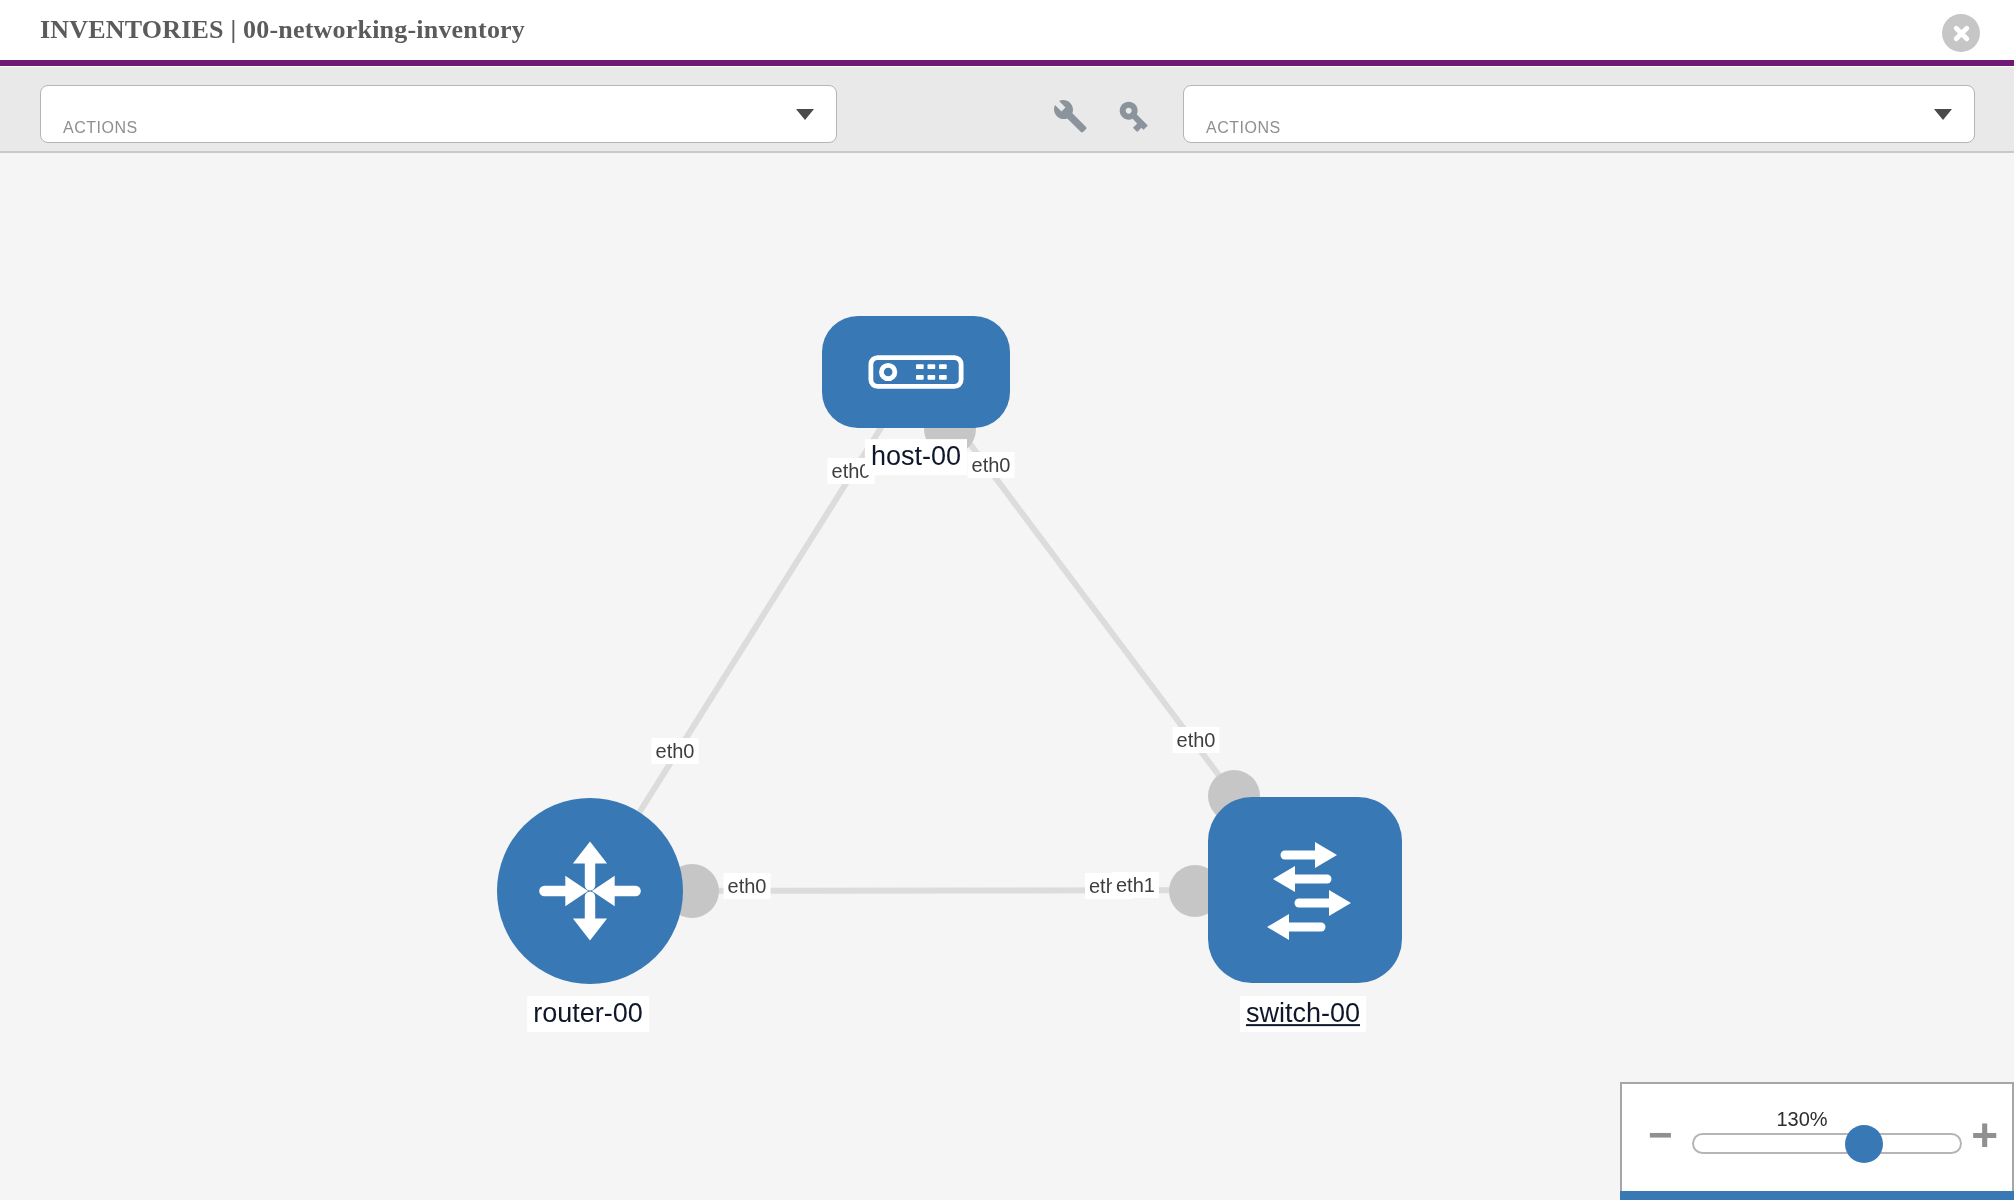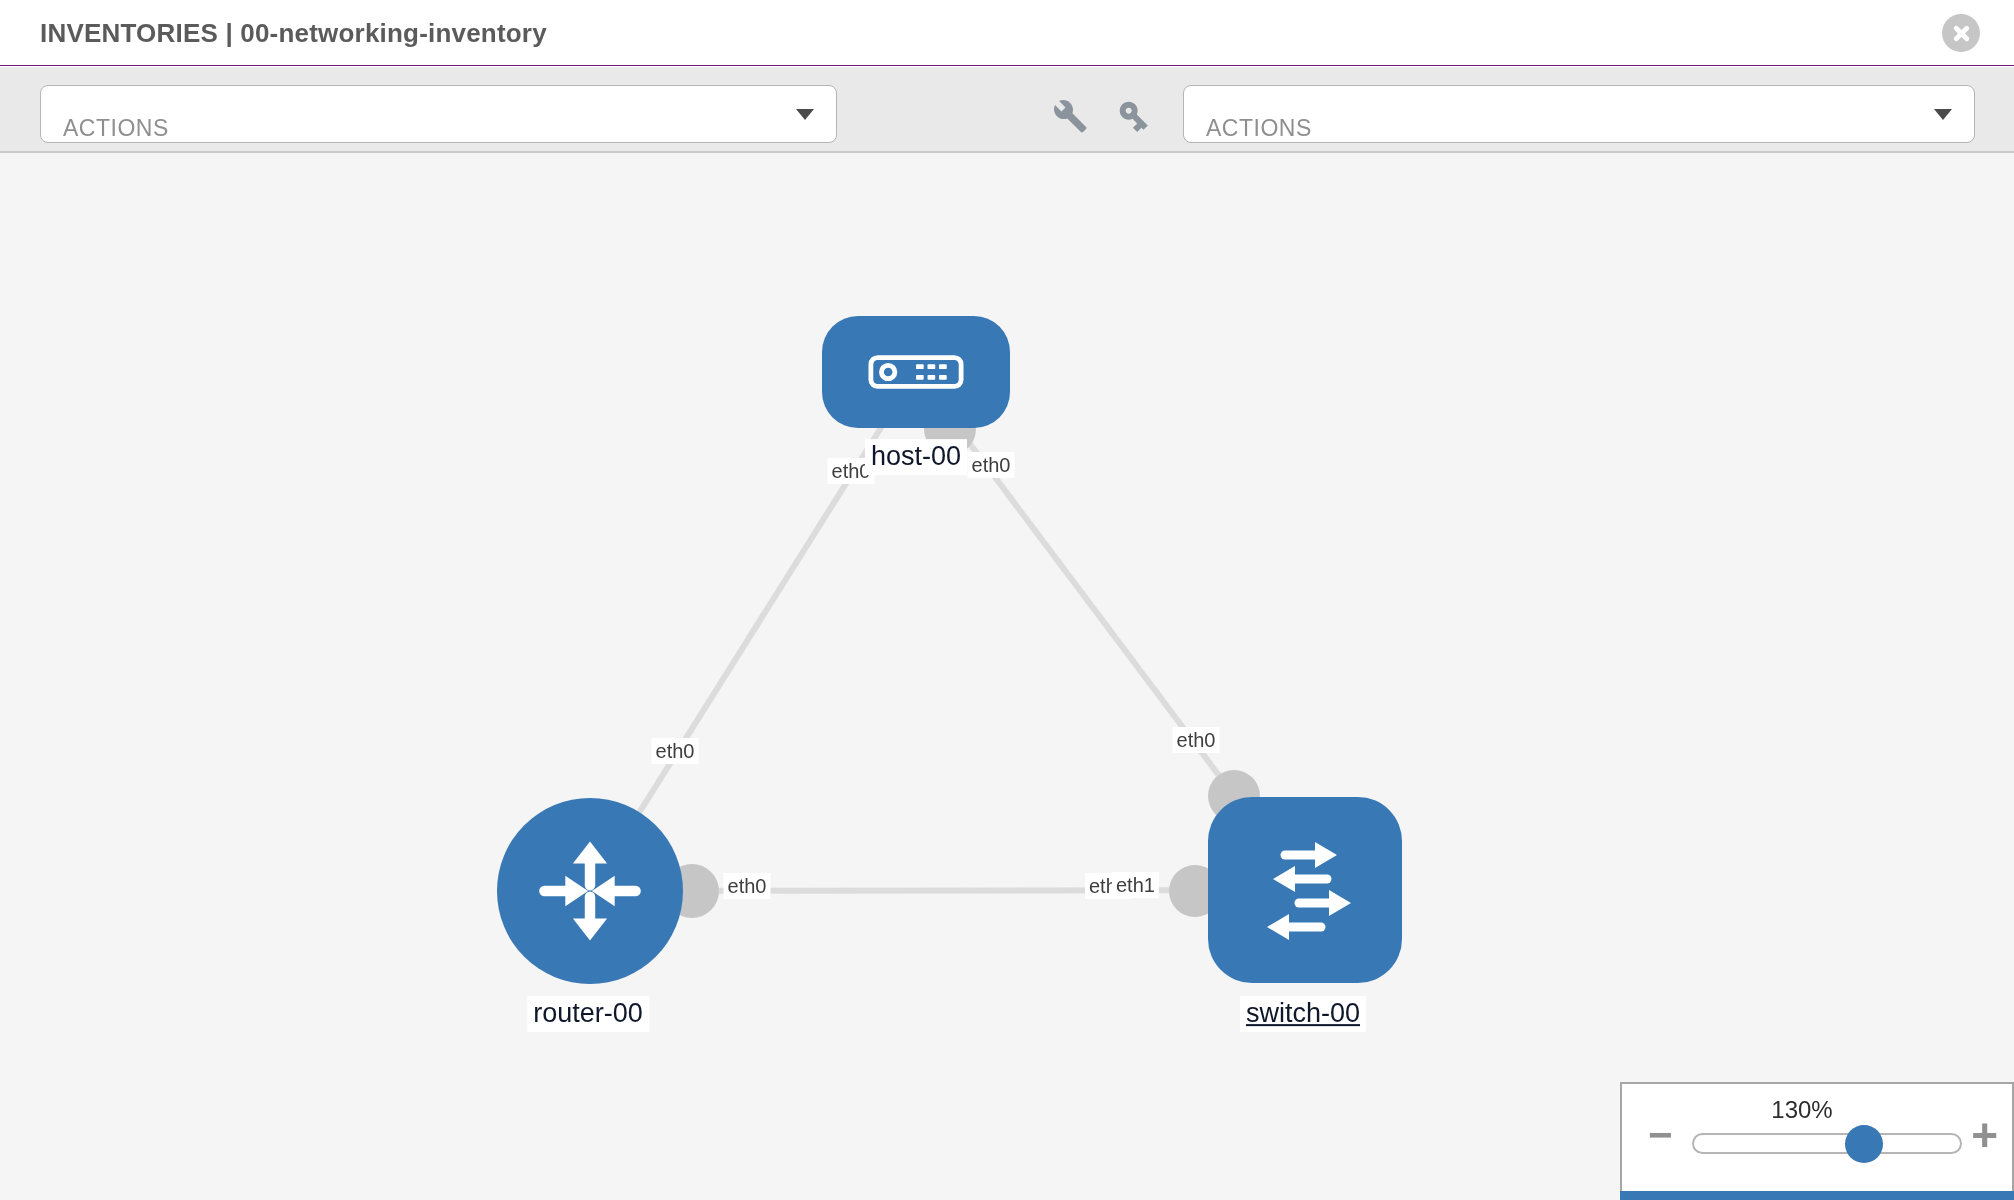--- a/index.html
+++ b/index.html
@@ -4,36 +4,36 @@
 <style>
   * { box-sizing: border-box; }
   html,body { margin:0; padding:0; background:#fff; }
   .app {
     position:relative; width:2014px; height:1200px; overflow:hidden;
     font-family:"Liberation Sans","DejaVu Sans",sans-serif; background:#fff;
   }
 
   
   .topbar { position:absolute; top:0; left:0; width:100%; height:66px; background:#fff;
-            border-bottom:1px solid #701a75; z-index:20; }
+            border-bottom:6px solid #701a75; z-index:20;font-family:Liberation Serif, serif; }
   .title { position:absolute; left:40px; top:50%; transform:translateY(-50%); margin:0;
            font-size:26px; font-weight:bold; color:#5b5b5b; letter-spacing:.2px; white-space:nowrap; }
   .close-btn { position:absolute; right:34px; top:14px; width:38px; height:38px; border-radius:50%;
                background:#c6c6c6; border:none; padding:0; display:flex; align-items:center;
                justify-content:center; cursor:pointer; }
 
   
   .toolbar { position:absolute; top:67px; left:0; width:100%; height:86px; background:#e9e9e9;
              border-bottom:2px solid #c9c9c9; z-index:20; }
   .dropdown { position:absolute; top:18px; height:58px; background:#fff; border:1px solid #b5b5b5;
               border-radius:8px; display:flex; align-items:center; justify-content:space-between;
               padding:0 22px; cursor:pointer; }
   .dropdown.actions { left:40px;  width:797px; }
   .dropdown.search  { left:1183px; width:792px; }
-  .dd-label { color:#8f8f8f; font-size:23px; letter-spacing:.5px;margin-top:28px; }
+  .dd-label { color:#8f8f8f; font-size:16px; letter-spacing:.5px;margin-top:28px; }
   .caret { width:0; height:0; border-left:9px solid transparent; border-right:9px solid transparent;
            border-top:11px solid #4a4a4a; }
   .tool-btn { position:absolute; top:31px; width:36px; height:36px; background:none; border:none;
               padding:0; cursor:pointer; }
   .tool-btn.wrench { left:1052px; }
   .tool-btn.key    { left:1116px; }
 
   
   .canvas-bg { position:absolute; left:0; top:153px; right:0; bottom:0; background:#f5f5f6; z-index:0; }
   svg.edges { position:absolute; left:0; top:0; width:2014px; height:1200px; z-index:1; pointer-events:none; }
@@ -56,21 +56,21 @@
   .if-host-right { left:991px;  top:465px; }
   .if-rh         { left:675px;  top:751px; }
   .if-sh         { left:1196px; top:740px; }
   .if-rs         { left:747px;  top:886px; }
   .if-rs2-back   { left:1085px; top:886px; transform:translate(0,-50%); z-index:5; }
   .if-rs2-front  { left:1112px; top:885px; transform:translate(0,-50%); z-index:6; }
 
   
   .zoom-panel { position:absolute; left:1620px; top:1082px; width:394px; height:118px; background:#fff;
                 border:2px solid #a6a6a6; z-index:10; }
-  .zoom-level { position:absolute; left:0; right:30px; top:12px; text-align:center; font-size:24px;
+  .zoom-level { position:absolute; left:0; right:30px; top:24px; text-align:center; font-size:20px;
                 color:#2d2d2d; }
   .zoom-minus { position:absolute; left:26px; top:30px; font-size:42px; font-weight:bold; color:#909090;
                 line-height:1; cursor:pointer; background:none; border:none; padding:0; }
   .zoom-track { position:absolute; left:70px; top:49px; width:270px; height:21px; background:#fff;
                 border:2px solid #b5b5b5; border-radius:12px; cursor:pointer; }
   .zoom-handle { position:absolute; left:170px; top:50%; transform:translate(-50%,-50%);
                  width:38px; height:38px; border-radius:50%; background:#3778b5; cursor:grab; }
   .zoom-plus { position:absolute; right:14px; top:28px; font-size:46px; font-weight:bold; color:#909090;
                line-height:1; cursor:pointer; background:none; border:none; padding:0; }
   .zoom-accent { position:absolute; left:-2px; right:-2px; bottom:-2px; height:9px; background:#3778b5; }

